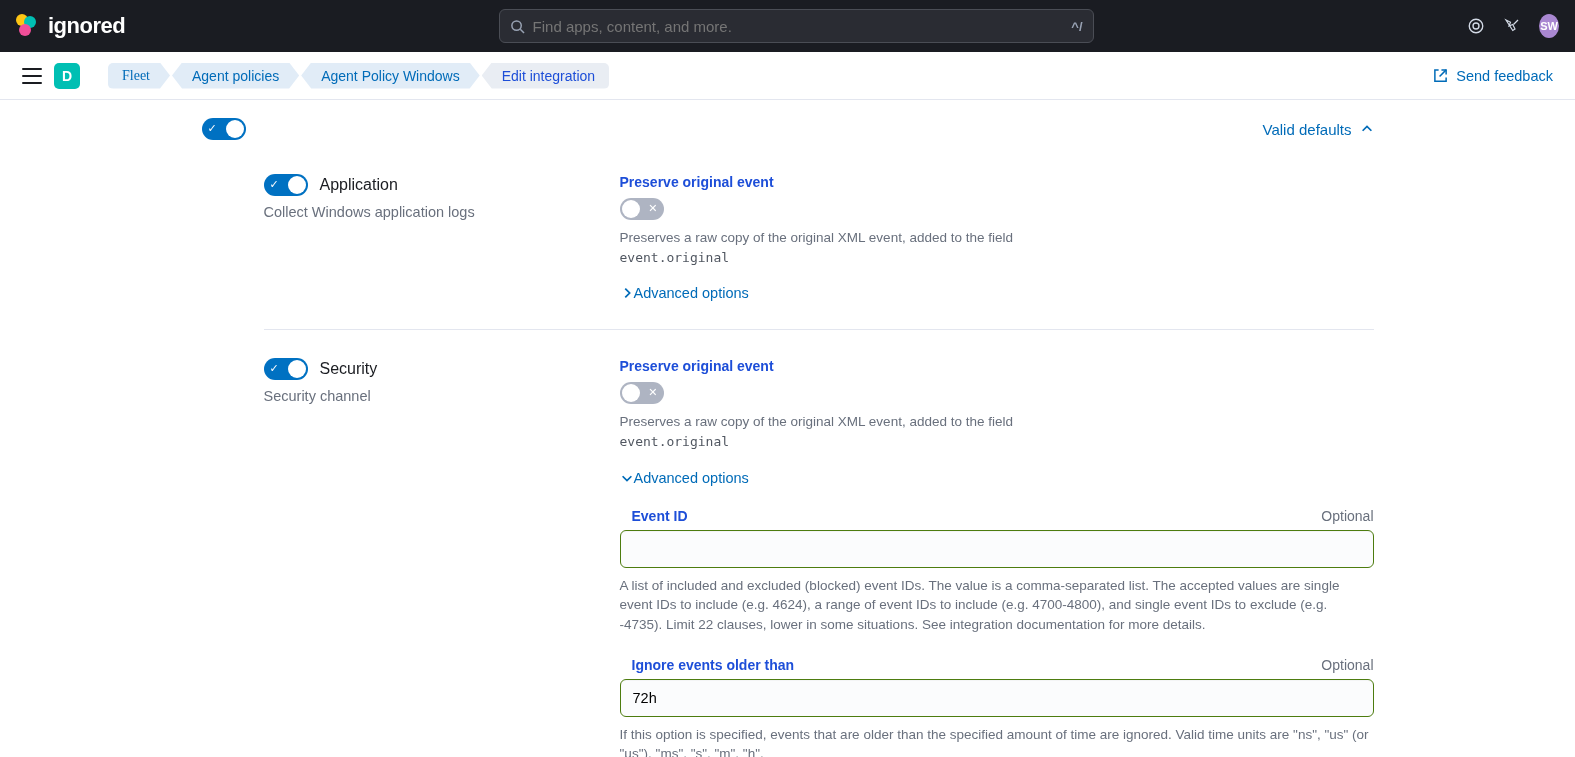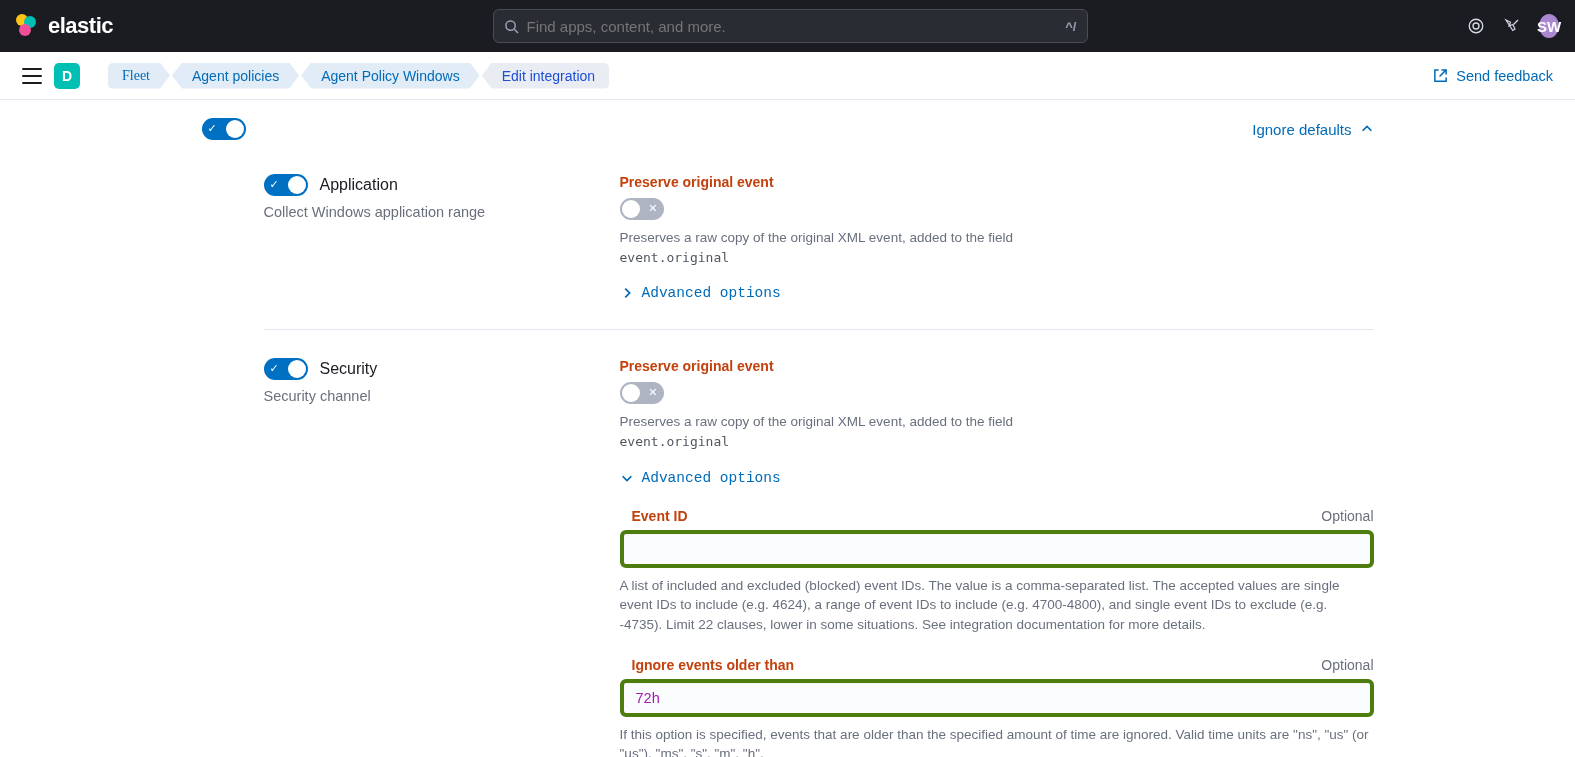--- a/index.html
+++ b/index.html
@@ -14,21 +14,21 @@
   .logo-icon .c2 { background: #00bfb3; left: 8px; top: 2px; }
   .logo-icon .c3 { background: #f04e98; left: 3px; top: 10px; }
   .logo-text { color: #fff; font-weight: 700; font-size: 22px; letter-spacing: -0.5px; }
   .search-wrap { flex: 1; display: flex; justify-content: center; }
   .search-box { width: 595px; height: 34px; background: #2a2c33; border: 1px solid #4a4d55; border-radius: 6px; display: flex; align-items: center; padding: 0 10px; gap: 8px; }
   .search-box input { flex: 1; background: transparent; border: none; outline: none; color: #98a2b3; font-size: 15px; }
   .search-shortcut { color: #98a2b3; font-size: 13px; font-weight: 600; }
   .search-icon { color: #98a2b3; }
   .topbar-right { display: flex; align-items: center; gap: 18px; }
   .topbar-icon { color: #d3dae6; width: 18px; height: 18px; }
-  .avatar-badge { width: 20px; height: 24px; border-radius: 50%; background: #a987d1; color: #fff; font-size: 15px; font-weight: 600; display: flex; align-items: center; justify-content: center; }
+  .avatar-badge { width: 20px; height: 24px; border-radius: 50%; background: #a987d1; color: #fff; font-size: 11px; font-weight: 600; display: flex; align-items: center; justify-content: center; }
 
   
   .subbar { height: 48px; border-bottom: 1px solid #e3e6ef; display: flex; align-items: center; padding: 0 22px; gap: 12px; }
   .hamburger { width: 20px; height: 16px; display: flex; flex-direction: column; justify-content: space-between; cursor: pointer; }
   .hamburger span { height: 2px; background: #1a1c21; border-radius: 1px; }
   .space-badge { width: 26px; height: 26px; background: #07c; border-radius: 5px; color: #fff; font-weight: 700; font-size: 14px; display: flex; align-items: center; justify-content: center; background: #0fb3a0; }
   .space-badge { background: #00bfb3; }
   .breadcrumbs { display: flex; align-items: center; background: transparent; }
   .crumb { padding: 5px 14px; font-size: 14px; color: #006bb8; position: relative; background: #e1ecf7; }
   .crumb.first { border-radius: 5px 0 0 5px; font-family: Liberation Serif, serif; }
@@ -58,47 +58,47 @@
 
   .rows { margin-top: 34px; padding-left: 62px; }
   .row { display: flex; gap: 20px; padding-bottom: 28px; }
   .row + .row { border-top: 1px solid #e3e6ef; padding-top: 28px; }
   .row-left { width: 336px; flex-shrink: 0; }
   .row-left-head { display: flex; align-items: center; gap: 12px; }
   .row-left-title { font-size: 16px; color: #1a1c21; }
   .row-left-desc { color: #69707d; font-size: 14.5px; margin-top: 8px; }
   .row-right { flex: 1; }
 
-  .field-label { font-weight: 700; font-size: 14px; color: #c2410c; margin-bottom: 8px; }
+  .field-label { font-weight: 700; font-size: 14px; color: #1d4ed8; margin-bottom: 8px; }
   .field-label-row { display: flex; justify-content: space-between; align-items: baseline; margin-bottom: 6px; padding-left: 12px; }
   .optional-tag { color: #69707d; font-size: 14px; font-weight: 400; }
   .help-text { color: #69707d; font-size: 13.5px; line-height: 1.45; margin-top: 8px; }
   code.inline { font-family: ui-monospace, SFMono-Regular, Menlo, monospace; font-size: 13px; color: #515761; }
 
-  .adv-link { color: #006bb8; font-size: 14.5px; display: flex; align-items: center; gap: 8px; margin-top: 18px; cursor: pointer; font-family: Liberation Mono, monospace; }
+  .adv-link { color: #006bb8; font-size: 14.5px; display: flex; align-items: center; margin-top: 18px; cursor: pointer; }
   .adv-link.expanded svg { transform: rotate(90deg); }
 
-  .text-input { width: 100%; height: 38px; border: 4px solid #4d7c0f; border-radius: 6px; background: #fbfcfd; padding: 0 12px; font-size: 14.5px; color: #a21caf; outline: none; box-shadow: 0 1px 1px rgba(0,0,0,0.03) inset; }
+  .text-input { width: 100%; height: 38px; border: 1px solid #4d7c0f; border-radius: 6px; background: #fbfcfd; padding: 0 12px; font-size: 14.5px; color: #000000; outline: none; box-shadow: 0 1px 1px rgba(0,0,0,0.03) inset; }
 
   .field-block { margin-top: 22px; }
   .field-block.first { margin-top: 0; }
 
   .chev { width: 14px; height: 14px; }
 </style>
 </head>
 <body>
 
 <div class="topbar">
   <div class="logo-cluster">
     <div class="logo-icon">
       <div class="c c1"></div>
         <div class="c c2"></div>
         <div class="c c3"></div>
     </div>
-    <span class="logo-text">elastic</span>
+    <span class="logo-text">ignored</span>
   </div>
   <div class="search-wrap">
     <div class="search-box">
       <svg class="search-icon" width="15" height="15" viewBox="0 0 16 16" fill="none" stroke="currentColor" stroke-width="1.6">
           <circle cx="7" cy="7" r="5"></circle>
           <line x1="11" y1="11" x2="15" y2="15"></line>
         </svg>
       <input placeholder="Find apps, content, and more." style="">
       <span class="search-shortcut">^/</span>
     </div>
@@ -142,39 +142,39 @@
 </div>
 
 <div class="content">
   <div class="section-head">
     <div class="switch on">
       <span class="check">✓</span>
         <div class="knob"></div>
     </div>
     <div class="section-head-spacer"></div>
     <div class="change-defaults">
-      <span>Ignore defaults</span>
+      <span>Valid defaults</span>
       <svg class="chev" viewBox="0 0 16 16" fill="none" stroke="currentColor" stroke-width="2">
           <path d="M3 10l5-5 5 5"></path>
         </svg>
     </div>
   </div>
 
   <div class="rows">
 
     <div class="row">
       <div class="row-left">
         <div class="row-left-head">
           <div class="switch on">
             <span class="check">✓</span>
               <div class="knob"></div>
           </div>
           <div class="row-left-title">Application</div>
         </div>
-        <div class="row-left-desc">Collect Windows application range</div>
+        <div class="row-left-desc">Collect Windows application logs</div>
       </div>
       <div class="row-right">
         <div class="field-block first">
           <div class="field-label">Preserve original event</div>
           <div class="switch off">
             <div class="knob"></div>
               <span class="cross">✕</span>
           </div>
           <div class="help-text">
             <span>Preserves a raw copy of the original XML event, added to the field </span><br><code class="inline">event.original</code>

